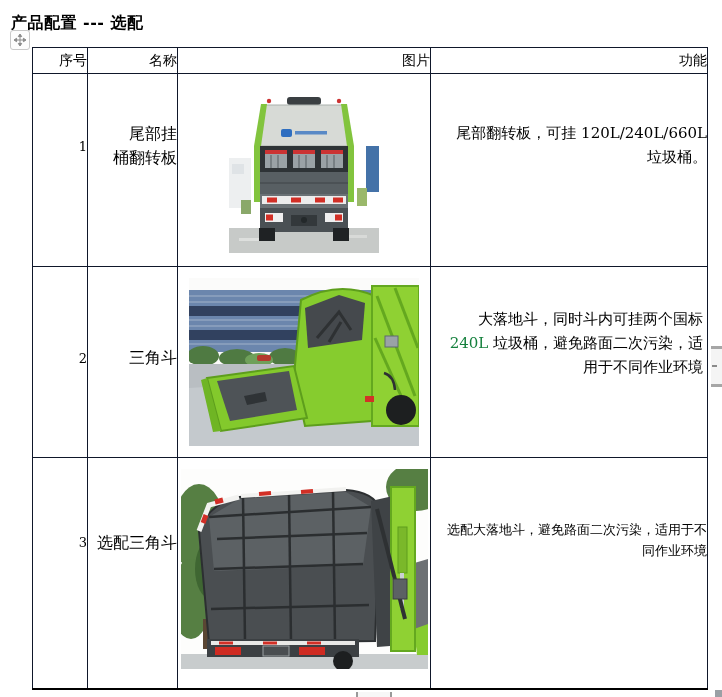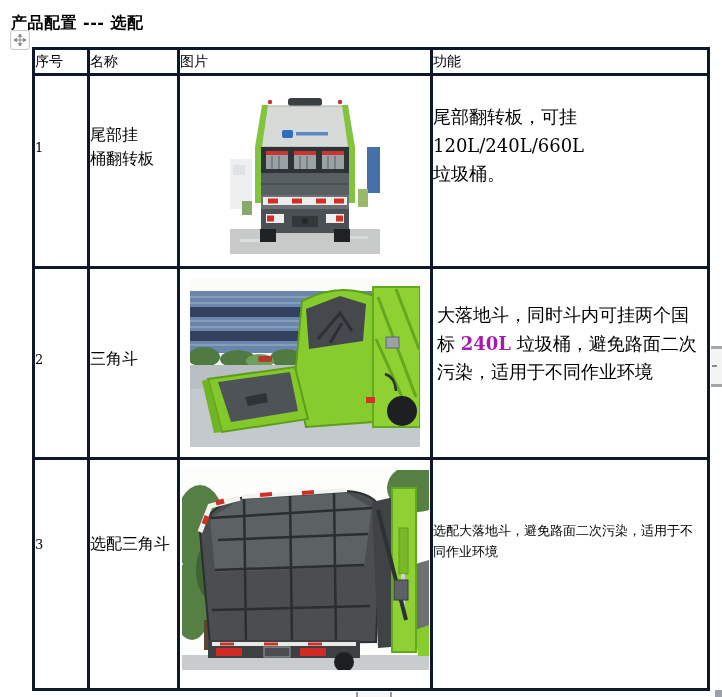--- a/index.html
+++ b/index.html
@@ -16,39 +16,39 @@
     position:absolute;left:10px;top:30px;width:20px;height:20px;
     border:1px solid #c9c9c9;border-radius:3px;background:#fdfdfd;
     display:flex;align-items:center;justify-content:center;box-sizing:border-box;
   }
   table.opt{
     position:absolute;left:32px;top:47px;width:675px;
     border-collapse:collapse;table-layout:fixed;
     border:1px solid #000;border-bottom:2px solid #000;
   }
   table.opt th, table.opt td{
-    border:3px solid #0f172a;text-align:left;vertical-align:middle;
+    border:1px solid #0f172a;text-align:right;vertical-align:middle;
     padding:0;font-weight:normal;overflow:hidden;margin-left:46px;
   }
   tr.hdr{height:26px;}
   tr.r1{height:193px;}
   tr.r2{height:191px;}
   tr.r3{height:231px;}
   th.h{font-size:14px;}
   td.no{font-size:13px;}
   td.name{font-size:16px;line-height:1.5;white-space:pre-line;}
-  td.func{font-size:18px;line-height:1.6;padding:0 6px;}
+  td.func{font-size:15px;line-height:1.6;padding:0 6px;}
   td.func.pre{white-space:pre-line;}
   tr.r1 td.no, tr.r1 td.name{padding-bottom:48px;}
   tr.r1 td.func{padding-bottom:50px;}
   tr.r2 td.no, tr.r2 td.name{padding-bottom:8px;}
   tr.r2 td.func{padding-bottom:38px;padding-left:4px;padding-right:4px;}
   tr.r3 td.no, tr.r3 td.name{padding-bottom:60px;}
   tr.r3 td.func{padding-bottom:64px;font-size:13px;}
-  .c-blue{color:#a21caf;font-weight:bold;}
+  .c-blue{color:#15803d;}
   td.pic{vertical-align:middle;}
   .photo{display:block;margin:0 auto;}
   .photo.p3{margin-top:-8px;}
   .vscroll-thumb{
     position:absolute;left:711px;top:346px;width:11px;height:41px;
     background:#f4f4f4;border-top:3px solid #a6a6a6;border-bottom:3px solid #a6a6a6;
     box-sizing:border-box;
   }
   .vscroll-thumb .grip{
     position:absolute;left:1px;top:16px;width:5px;height:2px;background:#8a8a8a;

